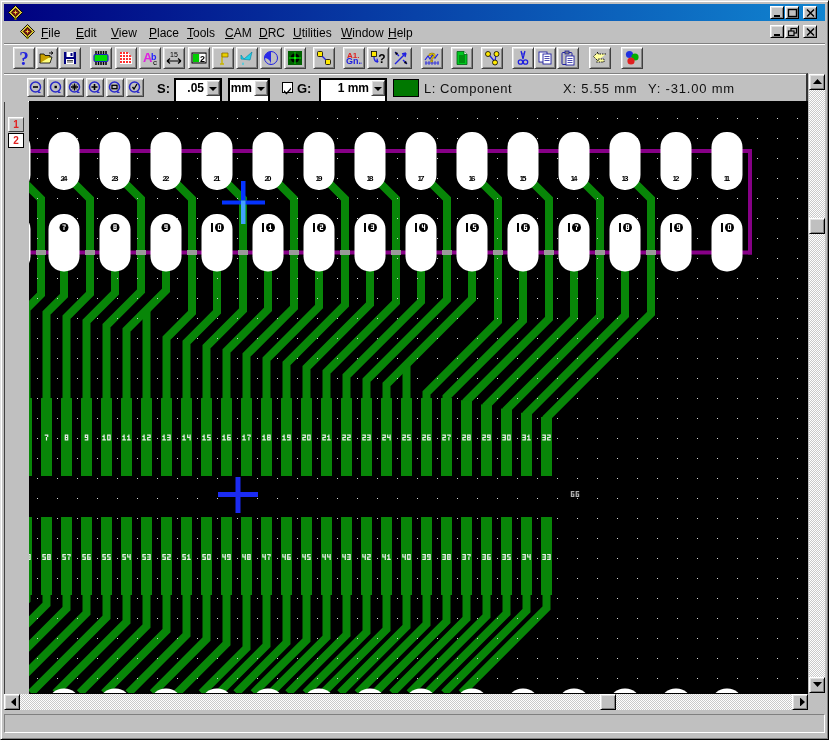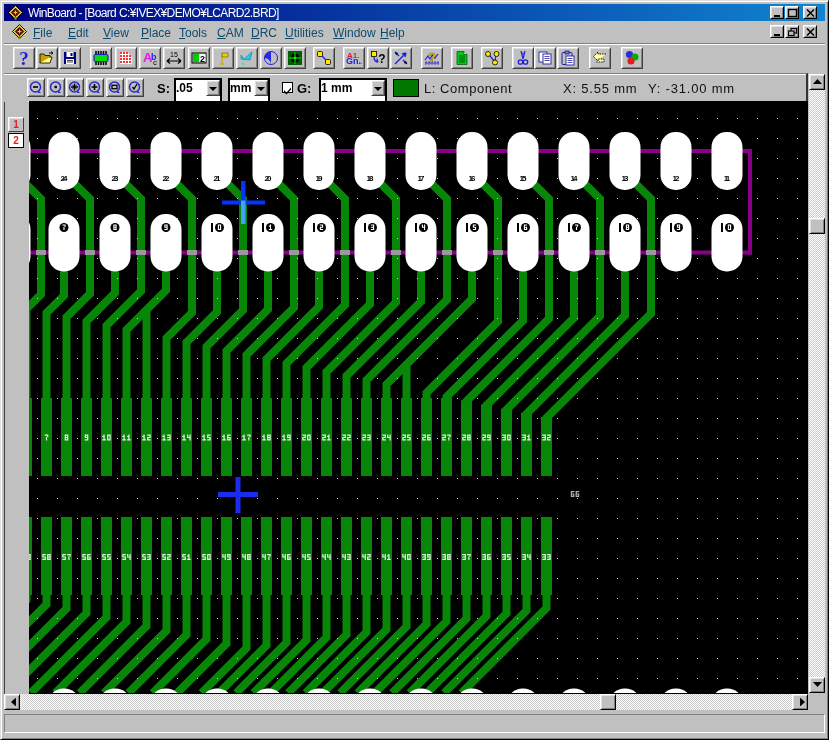--- a/index.html
+++ b/index.html
@@ -1,29 +1,29 @@
 <!DOCTYPE html>
 <html><head><meta charset="utf-8"><style>
 *{margin:0;padding:0;box-sizing:border-box}
 body{width:829px;height:740px;background:#c0c0c0;font-family:"Liberation Sans",sans-serif;position:relative;overflow:hidden}
 #frame{position:absolute;inset:0;border:1px solid;border-color:#dfdfdf #000 #000 #dfdfdf;
  box-shadow:inset 1px 1px 0 #fff, inset -1px -1px 0 #808080}
 #title{position:absolute;left:4px;top:4px;right:4px;height:17px;background:linear-gradient(90deg,#000080,#1084d0);color:#fff;font-size:12px}
 #title .txt{position:absolute;left:24px;top:2px;white-space:nowrap;letter-spacing:-0.62px}
 .wbtn{position:absolute;width:14px;height:13px;background:#c0c0c0;border:1px solid;border-color:#fff #000 #000 #fff;box-shadow:inset 1px 1px 0 #dfdfdf,inset -1px -1px 0 #808080}
 .wbtn svg{position:absolute;left:1px;top:1px}
-#menu{position:absolute;left:8px;top:23px;right:4px;height:19px;background:#c0c0c0;font-size:12px;color:#0c4a6e}
+#menu{position:absolute;left:16px;top:23px;right:4px;height:19px;background:#c0c0c0;font-size:12px;color:#000000}
 #menu span.mi{position:absolute;top:3px}
 #tb1{position:absolute;left:4px;top:43px;right:4px;height:30px;background:#c0c0c0;border-top:1px solid #808080;box-shadow:inset 0 1px 0 #fff}
 .tb{position:absolute;top:3px;height:22px;background:#c0c0c0;border:1px solid;border-color:#fff #404040 #404040 #fff;box-shadow:inset 1px 1px 0 #dfdfdf,inset -1px -1px 0 #808080}
 .tb svg{position:absolute;left:2px;top:2px}
 #tb2{position:absolute;left:4px;top:73px;width:804px;height:29px;background:#c0c0c0;border-top:1px solid #808080;border-right:2px solid #333;box-shadow:inset 0 1px 0 #fff;font-size:13px}
 .zb{position:absolute;top:4px;width:18px;height:19px;background:#c0c0c0;border:1px solid;border-color:#fff #404040 #404040 #fff;box-shadow:inset 1px 1px 0 #dfdfdf,inset -1px -1px 0 #808080}
 .zb svg{position:absolute;left:0px;top:1px}
-.combo{position:absolute;top:4px;height:34px;border:2px solid #000;background:#fff;font-weight:bold;font-size:12px;text-align:left}
+.combo{position:absolute;top:4px;height:34px;border:2px solid #000;background:#fff;font-weight:bold;font-size:12px;text-align:right}
 .combo span{position:absolute;left:0;right:16px;top:1px}
 .cbtn{position:absolute;right:0;top:0;width:14px;height:16px;background:#c0c0c0;border:1px solid;border-color:#fff #404040 #404040 #fff;box-shadow:inset 1px 1px 0 #dfdfdf,inset -1px -1px 0 #808080}
 .cbtn svg{position:absolute;left:2px;top:5px}
 .lbl{position:absolute;top:7px;font-weight:bold;color:#000}
 .lbl2{position:absolute;top:7px;color:#111}
 #sidepanel{position:absolute;left:4px;top:102px;width:25px;height:592px;background:#c0c0c0;border-left:1px solid #404040}
 .sbtn{position:absolute;left:3px;width:16px;height:15px;font-size:10px;font-weight:bold;color:#e02020;text-align:center;line-height:14px}
 #vscroll{position:absolute;left:809px;top:74px;width:16px;height:619px;background:conic-gradient(#fff 25%,#cacaca 0 50%,#fff 0 75%,#cacaca 0);background-size:2px 2px}
 #hscroll{position:absolute;left:4px;top:694px;width:804px;height:16px;background:conic-gradient(#fff 25%,#cacaca 0 50%,#fff 0 75%,#cacaca 0);background-size:2px 2px}
 .sbut{position:absolute;width:16px;height:16px;background:#c0c0c0;border:1px solid;border-color:#fff #000 #000 #fff;box-shadow:inset 1px 1px 0 #dfdfdf,inset -1px -1px 0 #808080}
@@ -36,21 +36,20 @@
 <div id="frame"></div>
 <div id="title">
  <div style="position:absolute;left:4px;top:1px"><svg width="15" height="15" viewBox="0 0 16 16">
         <g>
 <polygon points="8,0.5 15.5,8 8,15.5 0.5,8" fill="#e8d23a" stroke="#000" stroke-width="1"></polygon>
 <polygon points="8,3.5 12.5,8 8,12.5 3.5,8" fill="#7a1010" stroke="#000" stroke-width="0.8"></polygon>
 <path d="M6,8 L10,8 M8,6 L8,10" stroke="#e8d23a" stroke-width="1"></path>
 <rect x="7" y="13" width="2" height="3" fill="#808000"></rect>
         </g>
       </svg></div>
- <span class="txt">WinBoard - [Board C:¥IVEX¥DEMO¥LCARD2.BRD]</span>
  <div class="wbtn" style="right:41px;top:2px">
       <svg width="12" height="11">
         <rect x="2" y="7" width="6" height="2" fill="#000"></rect>
       </svg>
     </div>
  <div class="wbtn" style="right:26px;top:2px">
       <svg width="12" height="11">
         <rect x="1.5" y="1.5" width="8" height="7" fill="none" stroke="#000" stroke-width="1.4"></rect>
       </svg>
     </div>

